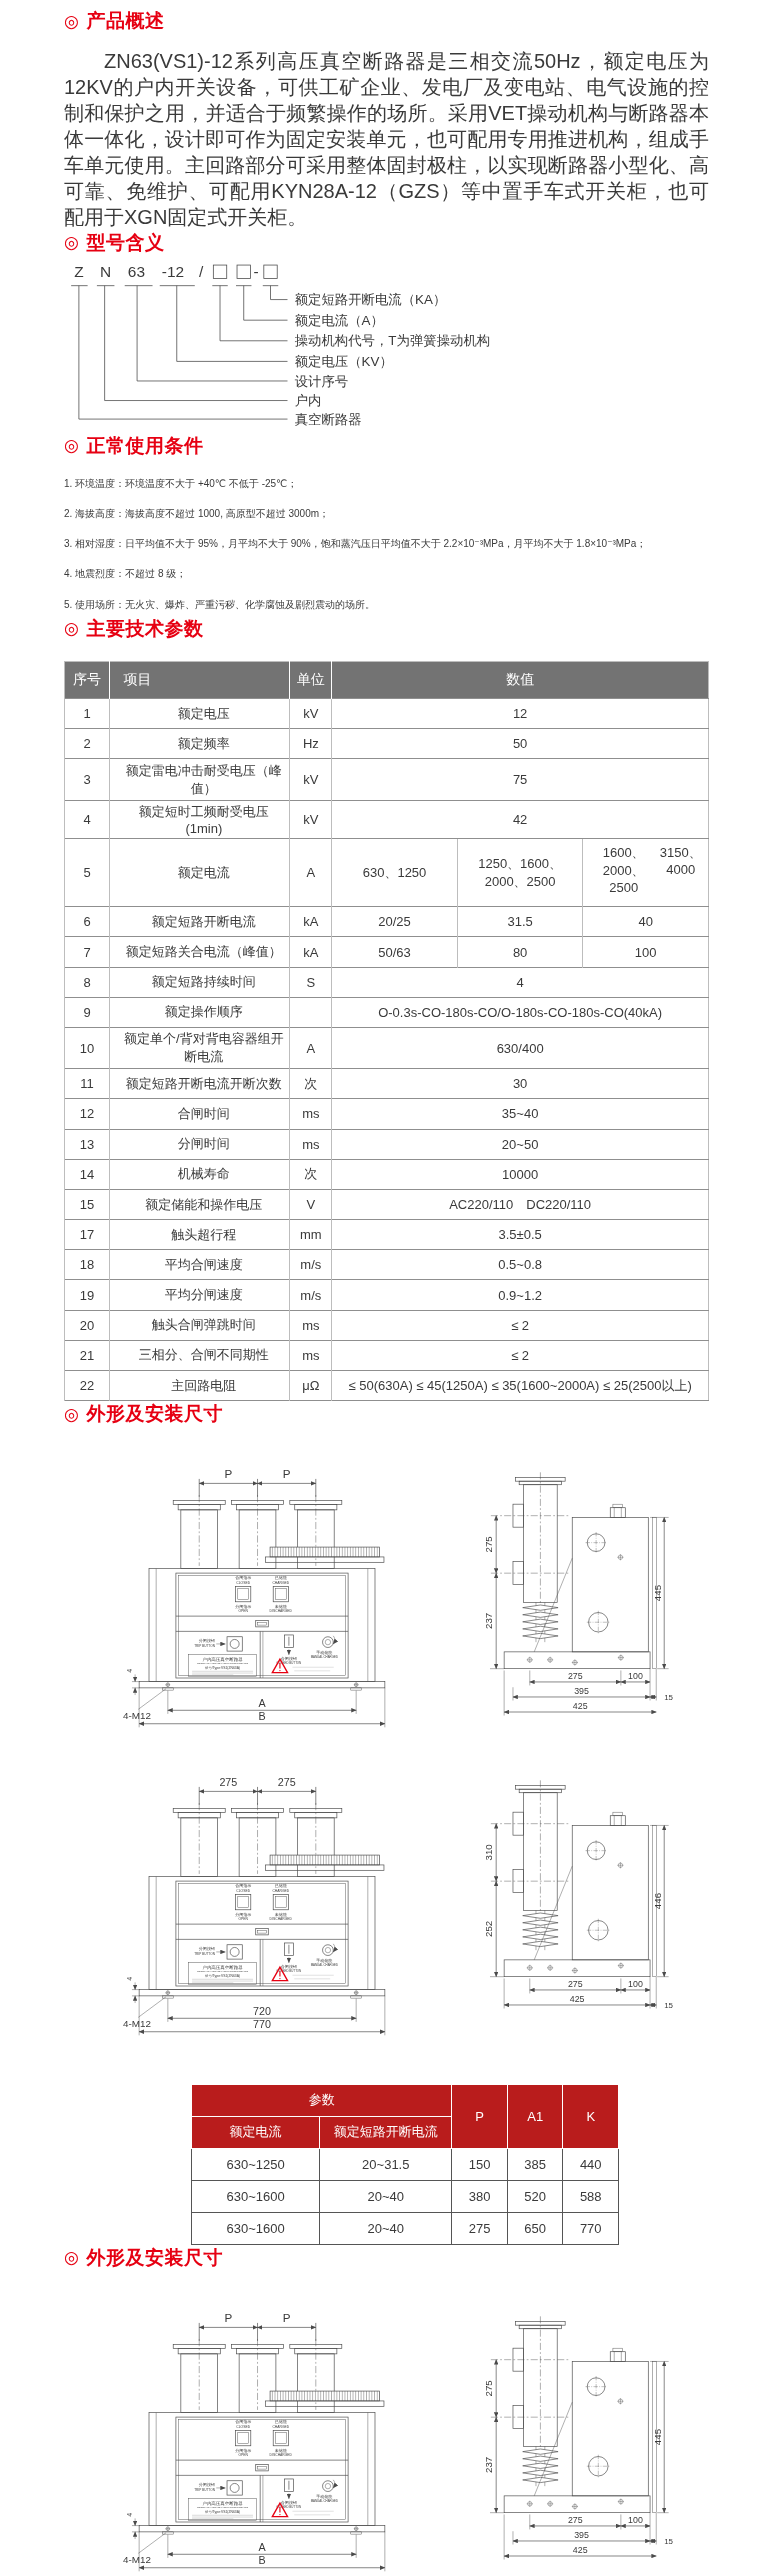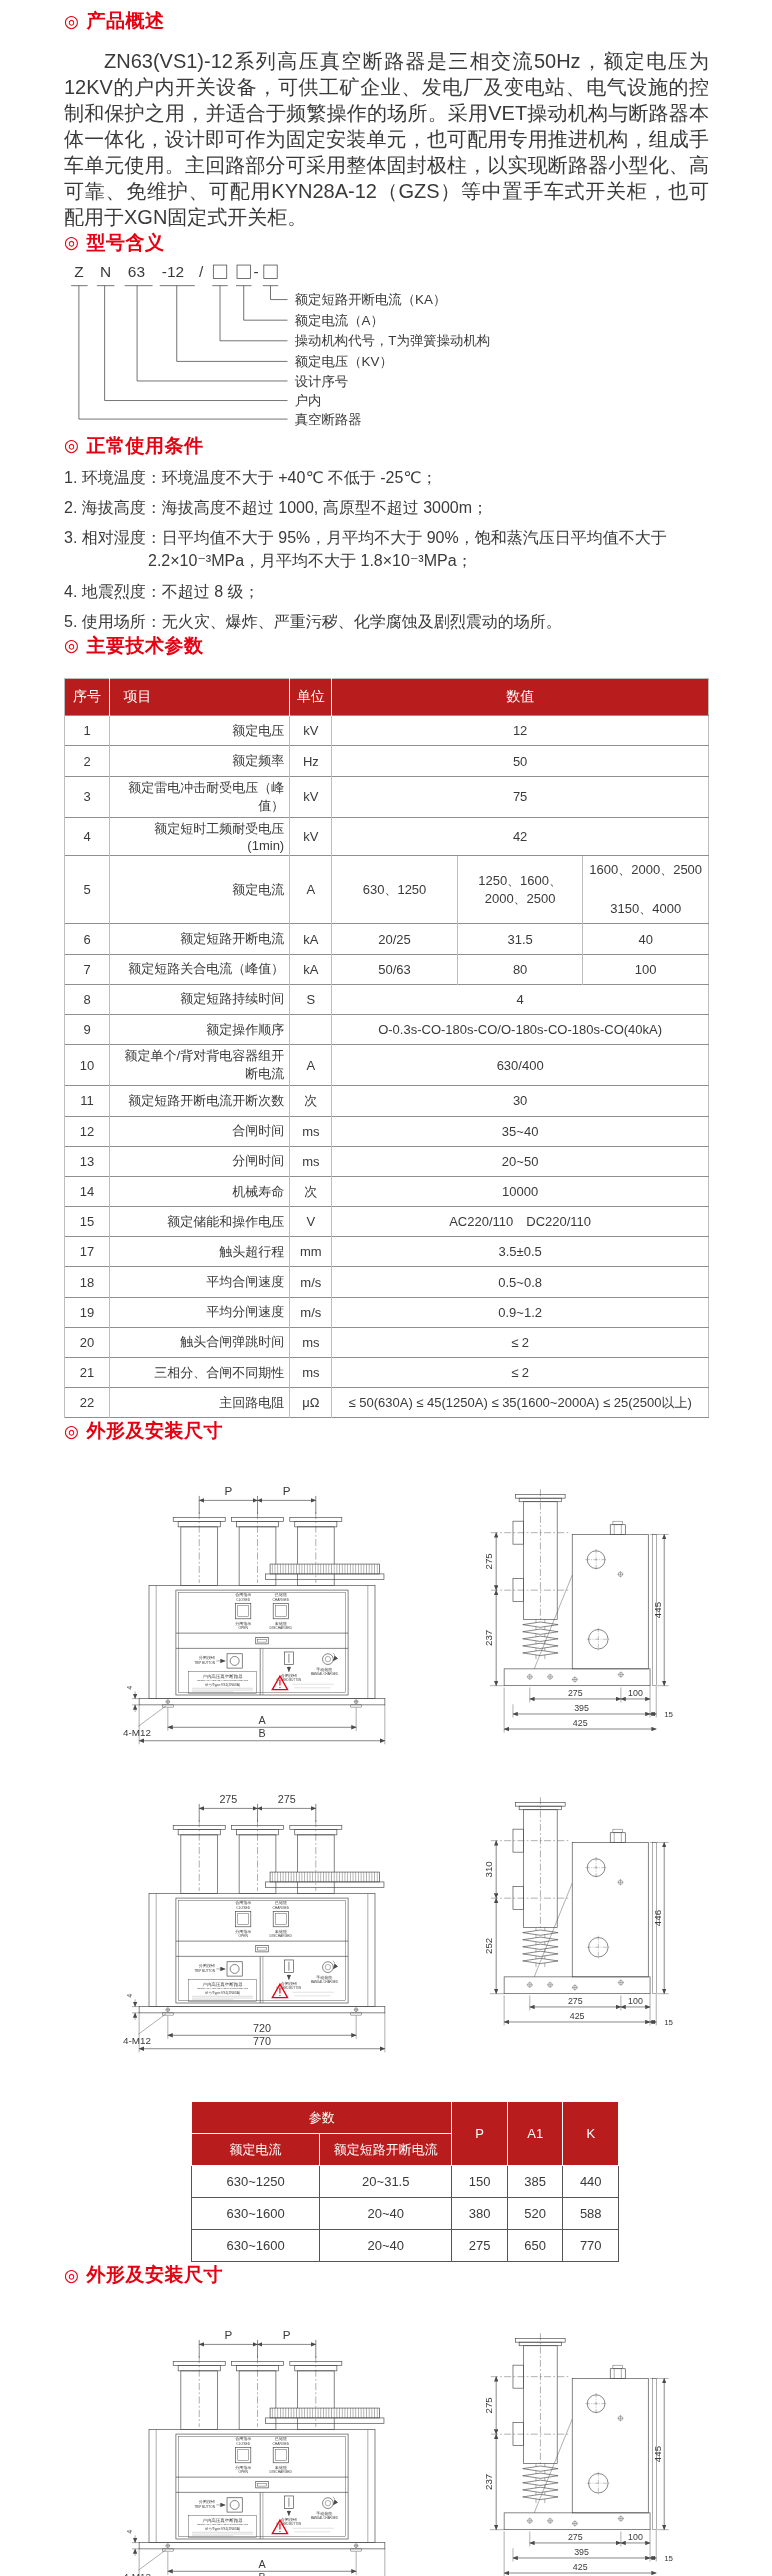--- a/index.html
+++ b/index.html
@@ -2,32 +2,32 @@
 <html style="font-size:8.2px"><head>
 <meta charset="utf-8">
 <style>
   html,body{margin:0;padding:0;background:#fff;}
   body{width:773px;font-family:"Liberation Sans","DejaVu Sans",sans-serif;color:#3a3a3a;}
   .page{padding:8.2px 64px 31px 64px;}
   h2.sec{display:flex;align-items:center;gap:7.2px;color:#e60012;font-size:19px;font-weight:bold;margin:0;letter-spacing:0.5px;}
   h2.sec .ring{font-size:17px;font-weight:normal;line-height:1;}
   .mt1{margin-top:7.2px}.mt2{margin-top:28px}.mt3{margin-top:18.5px}.mt4{margin-top:27px}.mt5{margin-top:38px}
   .overview-text{font-size:20px;line-height:26px;text-indent:2em;margin:13.4px 0 0 0;text-align:justify;}
-  .cond-list{margin-top:7px;font-size:16px;line-height:23px;}
+  .cond-list{margin-top:13px;font-size:10px;line-height:23px;}
   .cond-item{padding-left:84px;text-indent:-84px;margin-top:7.2px;}
   
   table.params{border-collapse:collapse;width:100%;margin-top:19.6px;table-layout:fixed;}
-  table.params th{background:#b91c1c;color:#fff;font-weight:normal;font-size:14px;height:34px;border-left:1px solid #fff;}
+  table.params th{background:#737373;color:#fff;font-weight:normal;font-size:14px;height:34px;border-left:1px solid #fff;}
   table.params th:first-child{border-left:none;}
   table.params td{border-left:0.5px solid #bdbdbd;border-top:1px solid #8f8f8f;font-size:13px;text-align:center;height:25px;padding:2.1px 5.2px;}
   table.params td:first-child{border-left:0.5px solid #bdbdbd;}
   table.params{border:0.5px solid #bdbdbd;border-bottom:1px solid #8f8f8f;}
-  table.params td.name{text-align:right;padding-left:13.4px;margin-top:45px;}
+  table.params td.name{text-align:center;padding-left:13.4px;margin-top:45px;}
   table.params tr.tall td{height:61px;}
-  .v3stack{display:flex;flex-direction:column;justify-content:space-between;height:57px;padding:3.1px 0;}
+  .v3stack{display:flex;flex-direction:row;justify-content:space-between;height:57px;padding:3.1px 0;}
   
   .drawing-row{display:flex;align-items:flex-start;margin:25px 0 0 59px;gap:62px;}
   svg text{stroke:none;fill:#3a3a3a;font-family:"Liberation Sans","DejaVu Sans",sans-serif;}
   .code-font{font-family:"DejaVu Sans Mono",monospace;}
   
   table.dimtab{border-collapse:collapse;margin:37px 0 0 127px;width:428px;table-layout:fixed;}
   table.dimtab th{background:#b91c1c;color:#fff;font-weight:normal;font-size:13px;border:0.8px solid #fff;height:29px;}
   table.dimtab td{border-top:1px solid #555;border-left:0.5px solid #555;border-right:0.5px solid #555;text-align:center;font-size:13px;height:29px;}
   table.dimtab{border-bottom:1px solid #555;}
   .model-svg{margin:7.2px 0 0 3.1px;display:block;}

